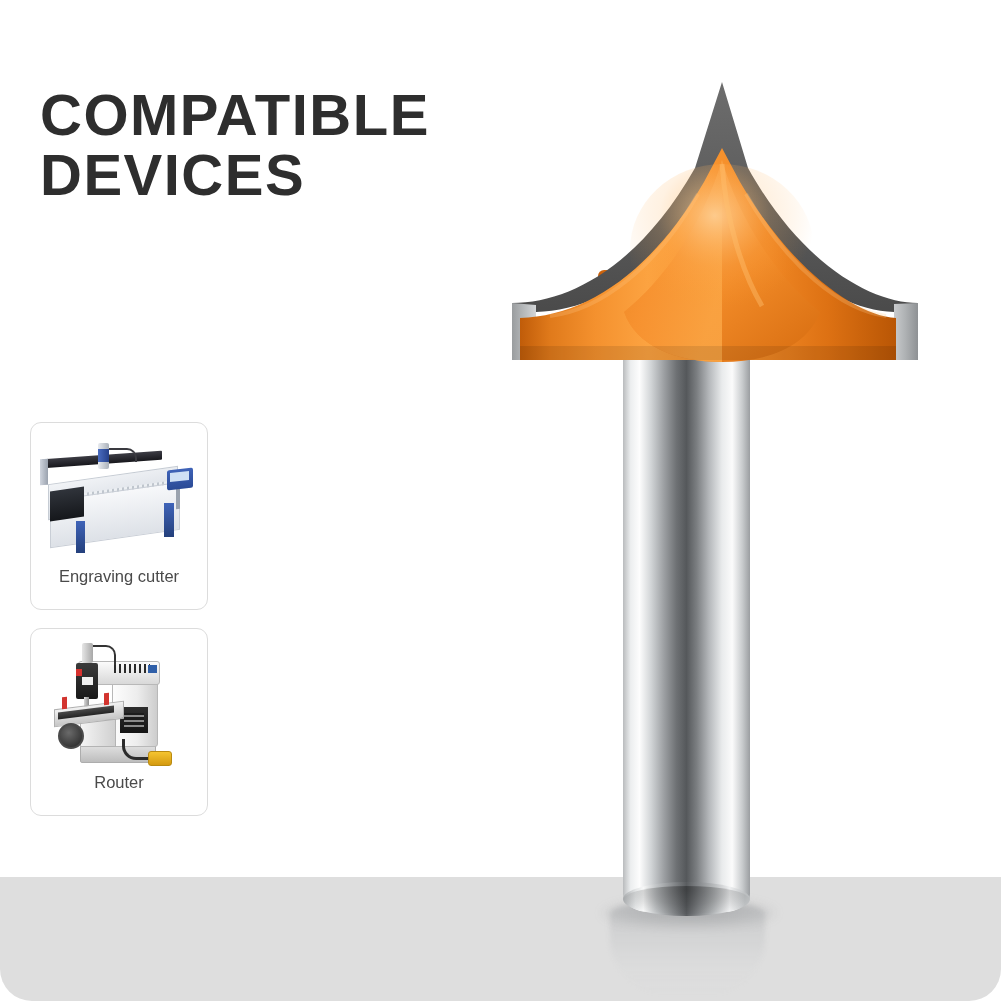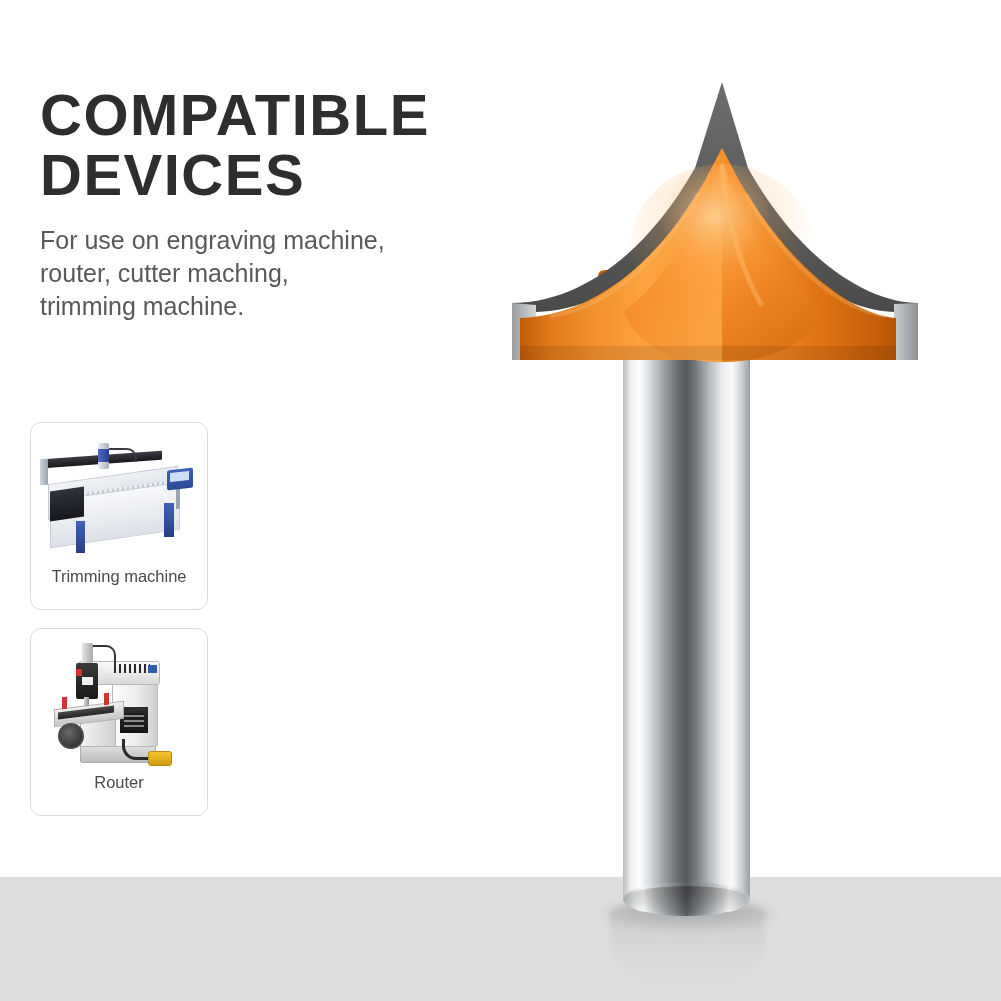--- a/index.html
+++ b/index.html
@@ -10,20 +10,21 @@
   }
   body {
     font-family: "Liberation Sans", sans-serif;
   }
   #stage {
     position: relative;
     width: 1001px;
     height: 1001px;
     background: #ffffff;
     overflow: hidden;
+    border-radius: 32px;
   }
 
   
   .floor {
     position: absolute;
     left: 0;
     top: 877px;
     width: 1001px;
     height: 124px;
     background: #dedede;
@@ -570,23 +571,20 @@
 
 <div id="stage">
 
   <div class="floor"></div>
 
   <div class="headline">
     <span>COMPATIBLE</span>
     <span class="l2">DEVICES</span>
   </div>
 
-  <div class="subtitle nowrap">For use on engraving machine,
-router, cutter maching,
-trimming machine.</div>
 
   <div class="cards">
 
     <div class="card-row">
 
       <div class="card">
         <div class="card-art">
           <div class="art eng-rail"></div>
           <div class="art eng-gantryL"></div>
           <div class="art eng-bed"></div>
@@ -595,21 +593,21 @@
           <div class="art eng-darkpanel"></div>
           <div class="art eng-legblue1"></div>
           <div class="art eng-legblue2"></div>
           <div class="art eng-spindle"></div>
           <div class="art eng-spindle-blue"></div>
           <div class="art eng-cable"></div>
           <div class="art eng-panel-stem"></div>
           <div class="art eng-panel"></div>
           <div class="art eng-panel-screen"></div>
         </div>
-        <div class="card-label">Trimming machine</div>
+        <div class="card-label">Engraving cutter</div>
       </div>
 
 
     </div>
 
     <div class="card-row">
 
 
       <div class="card">
         <div class="card-art">

